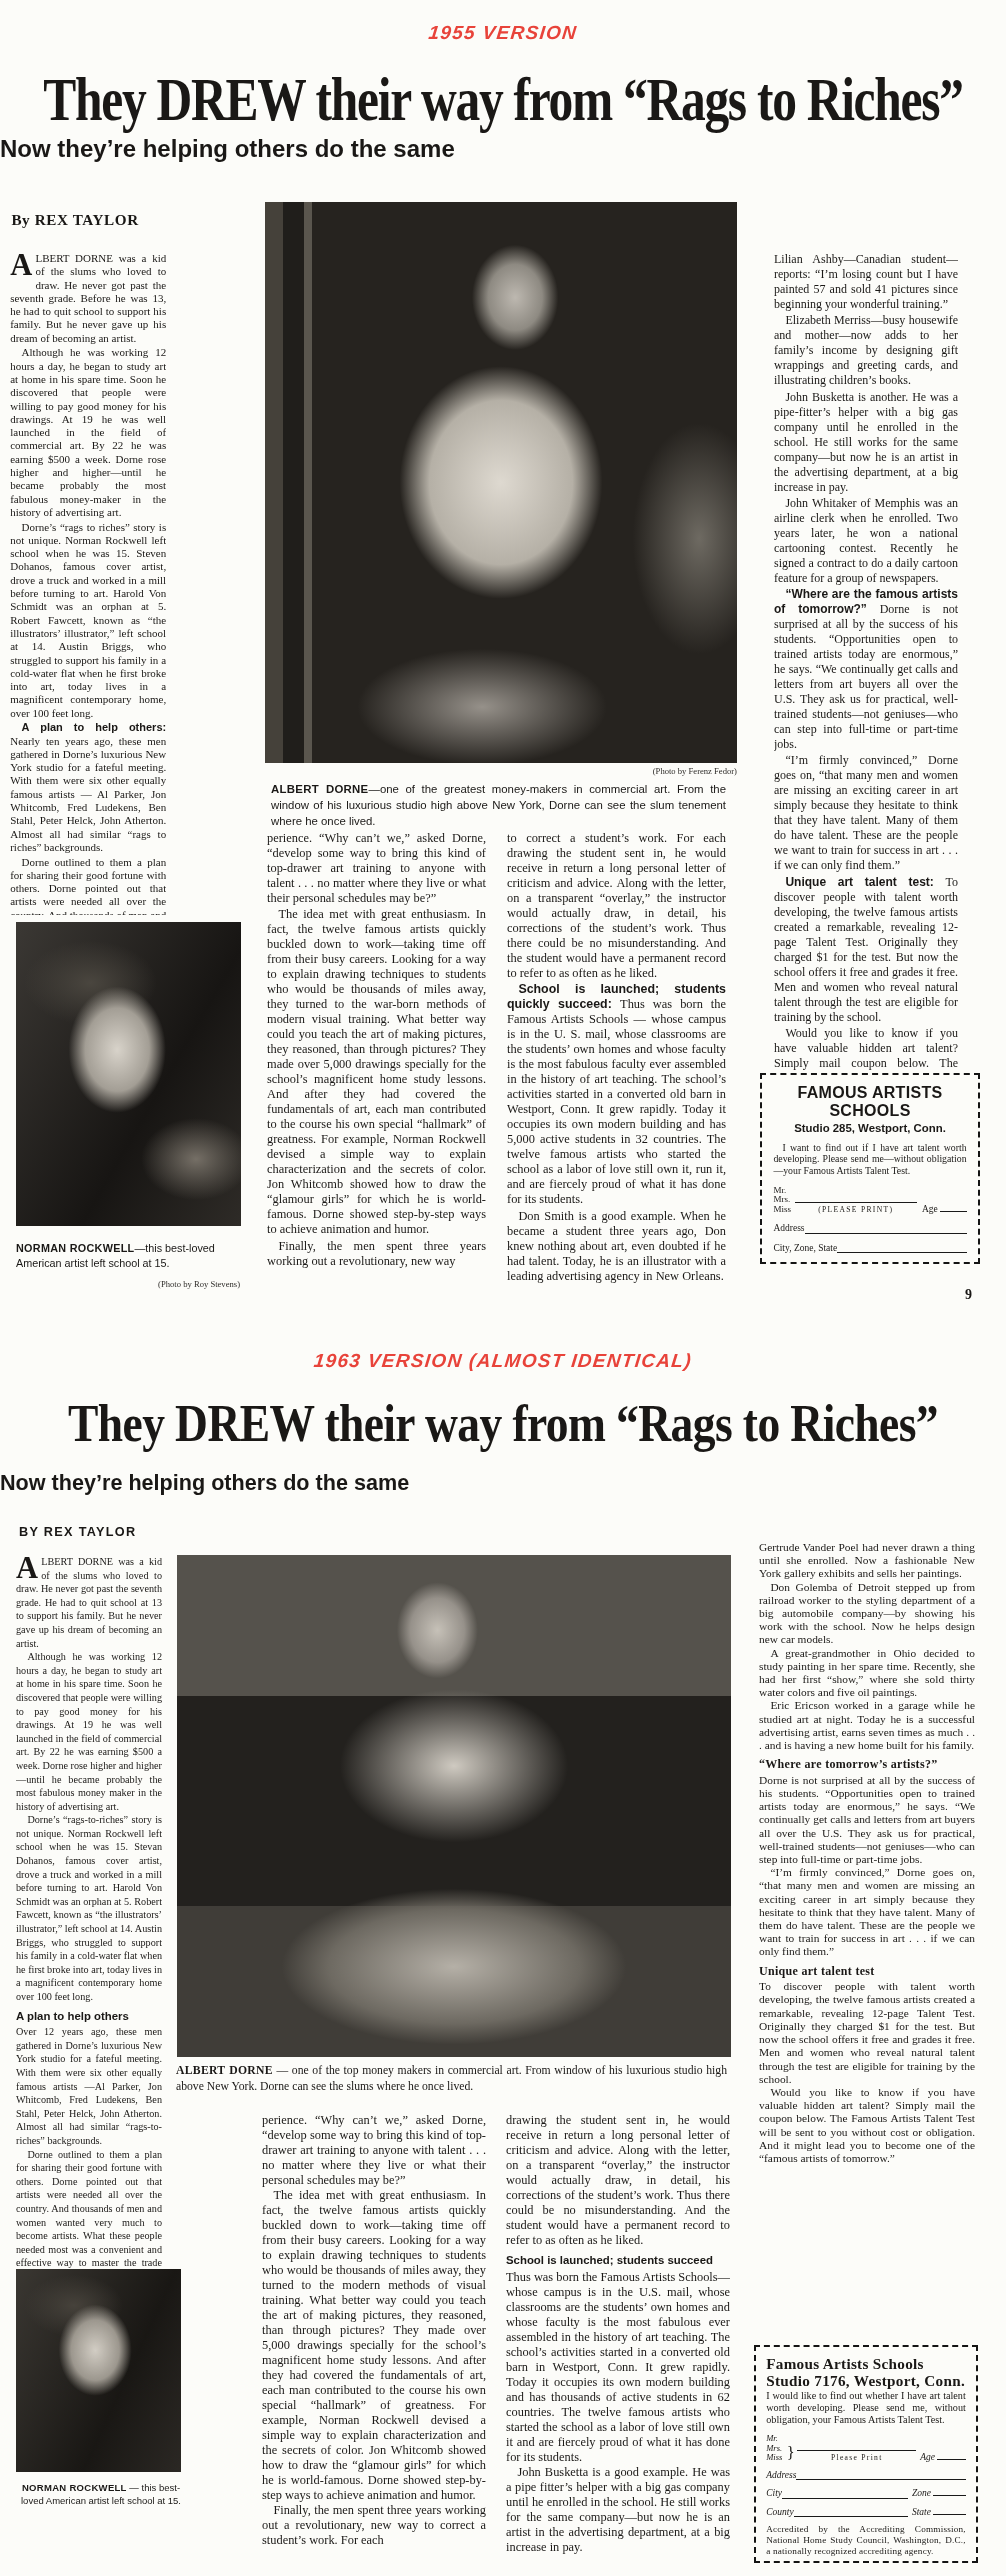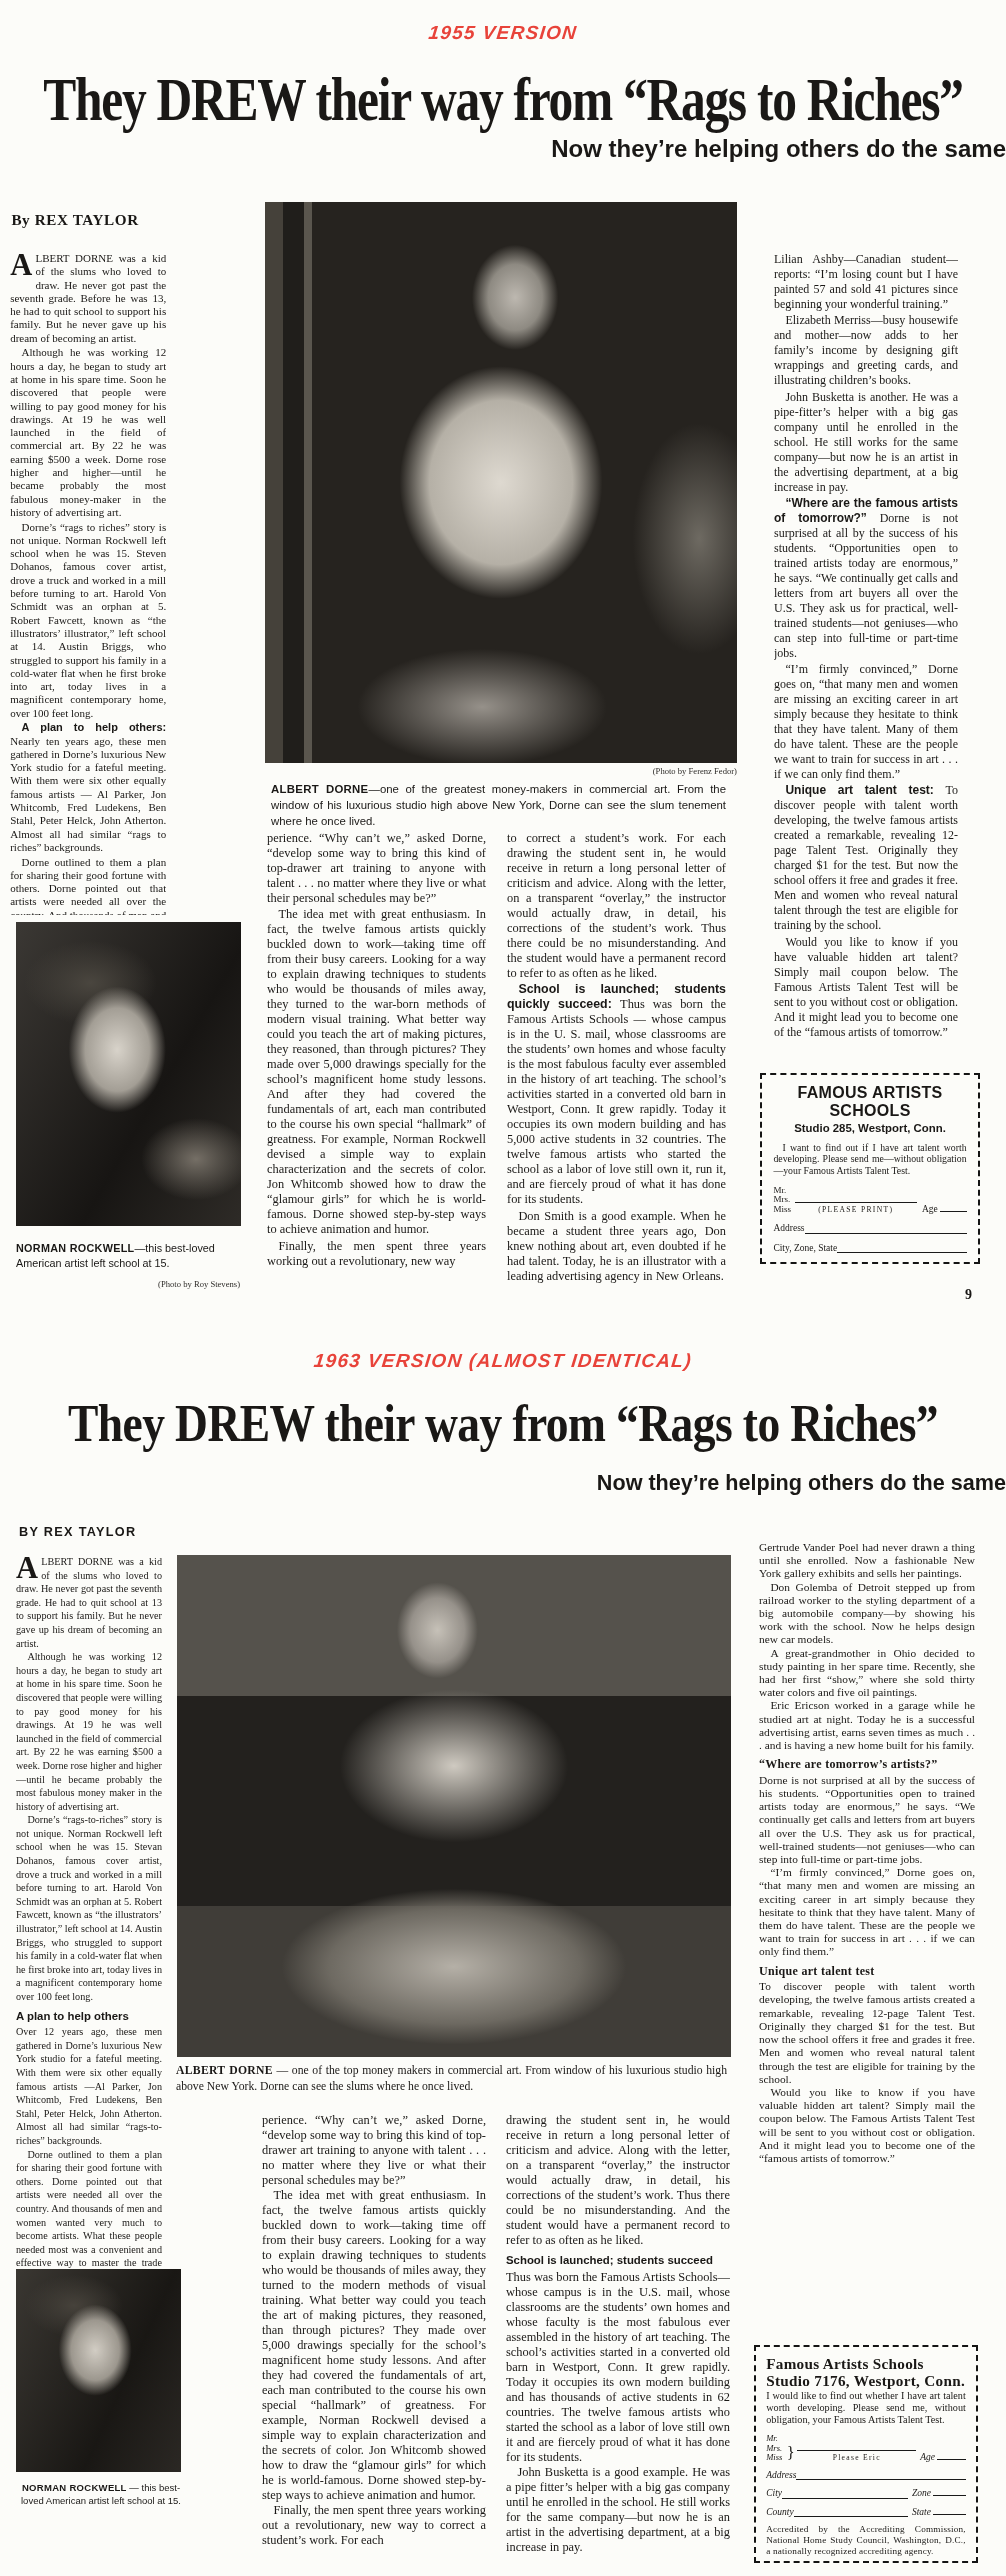--- a/index.html
+++ b/index.html
@@ -15,21 +15,21 @@
       font:italic 700 19px/1 "Liberation Sans", sans-serif; color:var(--label-red);
       letter-spacing:1.3px; transform:skewX(-6deg); }
   .vl55 { top:23px; }
   .vl63 { top:16.5px; }
 
   .headline { position:absolute; left:0; width:100%; text-align:center;
       font-family:"Liberation Serif", serif; font-weight:700; white-space:nowrap; }
   .h55 { top:64px; font-size:50px; letter-spacing:-1.3px; transform:scale(.99,1.22); transform-origin:50% 0; }
   .h63 { top:58px; font-size:46px; letter-spacing:-0.6px; transform:scale(.99,1.16); transform-origin:50% 0; }
 
-  .subtitle { position:absolute; left:0; width:100%; text-align:right;
+  .subtitle { position:absolute; left:0; width:100%; text-align:left;
       font-family:"Liberation Sans", sans-serif; font-weight:700; }
   .s55 { top:135px; font-size:24px; }
   .s63 { top:136px; font-size:21.6px; }
 
   .byline { position:absolute; }
   .b55 { left:11.4px; top:212px; font:700 15.2px/1 "Liberation Serif", serif; letter-spacing:0.6px; }
   .b63 { left:19px; top:192px; font:700 12.7px/1 "Liberation Sans", sans-serif; letter-spacing:1.3px; }
 
   .col { position:absolute; overflow:hidden; }
   .col p { text-align:justify; text-indent:11.4px; }
@@ -151,20 +151,21 @@
       </div>
     <div class="col c55-B">
         <p class="first">to correct a student’s work. For each drawing the student sent in, he would receive in return a long personal letter of criticism and advice. Along with the letter, on a transparent “overlay,” the instructor would actually draw, in detail, his corrections of the student’s work. Thus there could be no misunderstanding. And the student would have a permanent record to refer to as often as he liked.</p>
         <p><span class="lead">School is launched; students quickly succeed: </span>Thus was born the Famous Artists Schools — whose campus is in the U. S. mail, whose classrooms are the students’ own homes and whose faculty is the most fabulous faculty ever assembled in the history of art teaching. The school’s activities started in a converted old barn in Westport, Conn. It grew rapidly. Today it occupies its own modern building and has 5,000 active students in 32 countries. The twelve famous artists who started the school as a labor of love still own it, run it, and are fiercely proud of what it has done for its students.</p>
         <p>Don Smith is a good example. When he became a student three years ago, Don knew nothing about art, even doubted if he had talent. Today, he is an illustrator with a leading advertising agency in New Orleans.</p>
       </div>
     <div class="col c55-4">
         <p class="first">Lilian Ashby—Canadian student—reports: “I’m losing count but I have painted 57 and sold 41 pictures since beginning your wonderful training.”</p>
         <p>Elizabeth Merriss—busy housewife and mother—now adds to her family’s income by designing gift wrappings and greeting cards, and illustrating children’s books.</p>
         <p>John Busketta is another. He was a pipe-fitter’s helper with a big gas company until he enrolled in the school. He still works for the same company—but now he is an artist in the advertising department, at a big increase in pay.</p>
+        <p>John Whitaker of Memphis was an airline clerk when he enrolled. Two years later, he won a national cartooning contest. Recently he signed a contract to do a daily cartoon feature for a group of newspapers.</p>
         <p><span class="lead">“Where are the famous artists of tomorrow?” </span>Dorne is not surprised at all by the success of his students. “Opportunities open to trained artists today are enormous,” he says. “We continually get calls and letters from art buyers all over the U.S. They ask us for practical, well-trained students—not geniuses—who can step into full-time or part-time jobs.</p>
         <p>“I’m firmly convinced,” Dorne goes on, “that many men and women are missing an exciting career in art simply because they hesitate to think that they have talent. Many of them do have talent. These are the people we want to train for success in art . . . if we can only find them.”</p>
         <p><span class="lead">Unique art talent test: </span>To discover people with talent worth developing, the twelve famous artists created a remarkable, revealing 12-page Talent Test. Originally they charged $1 for the test. But now the school offers it free and grades it free. Men and women who reveal natural talent through the test are eligible for training by the school.</p>
         <p>Would you like to know if you have valuable hidden art talent? Simply mail coupon below. The Famous Artists Talent Test will be sent to you without cost or obligation. And it might lead you to become one of the “famous artists of tomorrow.”</p>
       </div>
 
     <div class="photo rock55"></div>
     <div class="credit cr55rock">(Photo by Roy Stevens)</div>
     <div class="caption cap55rock">
       <b>NORMAN ROCKWELL</b><span>—this best-loved American artist left school at 15.</span>
@@ -256,21 +257,21 @@
       <p class="cpn63-body">I would like to find out whether I have art talent worth developing. Please send me, without obligation, your Famous Artists Talent Test.</p>
       <div class="frow">
         <div class="sal-stack">
           <div>Mr.</div>
           <div>Mrs.</div>
           <div>Miss</div>
         </div>
         <span class="brace">}</span>
         <div class="name-line-wrap">
           <div class="writeline"></div>
-          <div class="print-note">Please Eric</div>
+          <div class="print-note">Please Print</div>
         </div>
         <div class="age-wrap">
           <span>Age</span><span class="writeline" style="width:29px;margin-left:1.9px;"></span>
         </div>
       </div>
       <div class="frow">
         <span>Address</span>
           <span class="writeline grow"></span>
       </div>
       <div class="frow">

